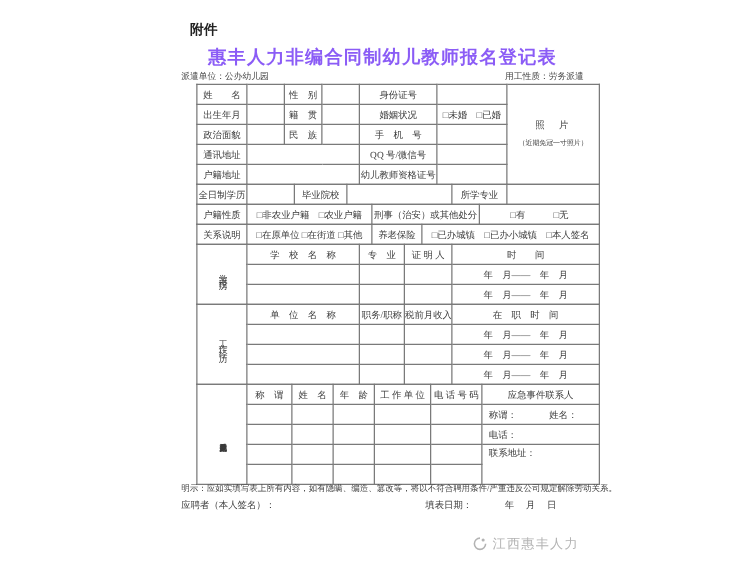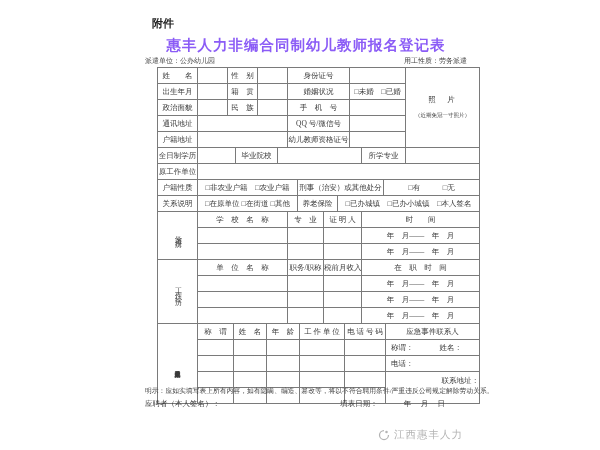--- a/index.html
+++ b/index.html
@@ -18,21 +18,21 @@
   td.blank{background:#fff;}
   td.lbl{color:#3a3a3a;}
   td.left{text-align:left;padding-left:5px;}
   td.vert span{writing-mode:vertical-rl;text-orientation:upright;display:inline-block;
                line-height:1;font-size:7px;letter-spacing:2px;}
   td.vert.fam span{font-size:6px;letter-spacing:0;}
   td.vert.work span{letter-spacing:4px;}
   td.photo{vertical-align:middle;text-align:center;}
   .photo-l1{font-size:7.5px;letter-spacing:2px;display:block;margin-bottom:3px;}
   .photo-l2{font-size:6px;display:block;transform:scale(0.92);}
-  td.topleft{vertical-align:top;text-align:right;padding:2px 0 0 5px;}
+  td.topleft{vertical-align:top;text-align:left;padding:2px 0 0 5px;font-family:Liberation Mono, monospace;}
   .emgap{margin-left:24px;}
   .note{position:absolute;left:145px;top:386px;font-size:6.8px;color:#444;white-space:nowrap;}
   .signrow{position:absolute;left:145px;top:399px;width:322px;display:flex;
            justify-content:space-between;font-size:7.5px;color:#3a3a3a;}
   .signright{padding-right:22px;display:flex;gap:26px;}
   .logo{position:absolute;left:378px;top:428px;display:flex;align-items:center;gap:4px;
         color:#b3b3b3;font-size:10.5px;letter-spacing:1px;font-family:Liberation Mono, monospace;}
 </style>
 </head>
 <body>
@@ -117,32 +117,20 @@
         <td class="lbl">全日制学历</td>
         <td class="blank"></td>
         <td class="lbl">毕业院校</td>
         <td class="blank"></td>
         <td class="lbl">所学专业</td>
         <td class="blank"></td>
       </tr>
     </tbody>
       </table>
 
-    <table class="t">
-      <colgroup>
-          <col style="width:40px">
-          <col style="width:282px">
-        </colgroup>
-      <tbody>
-          <tr>
-        <td class="lbl">原工作单位</td>
-        <td class="blank"></td>
-      </tr>
-    </tbody>
-      </table>
 
     <table class="t">
       <colgroup>
           <col style="width:40px">
           <col style="width:100px">
           <col style="width:86px">
           <col style="width:96px">
         </colgroup>
       <tbody>
           <tr>

